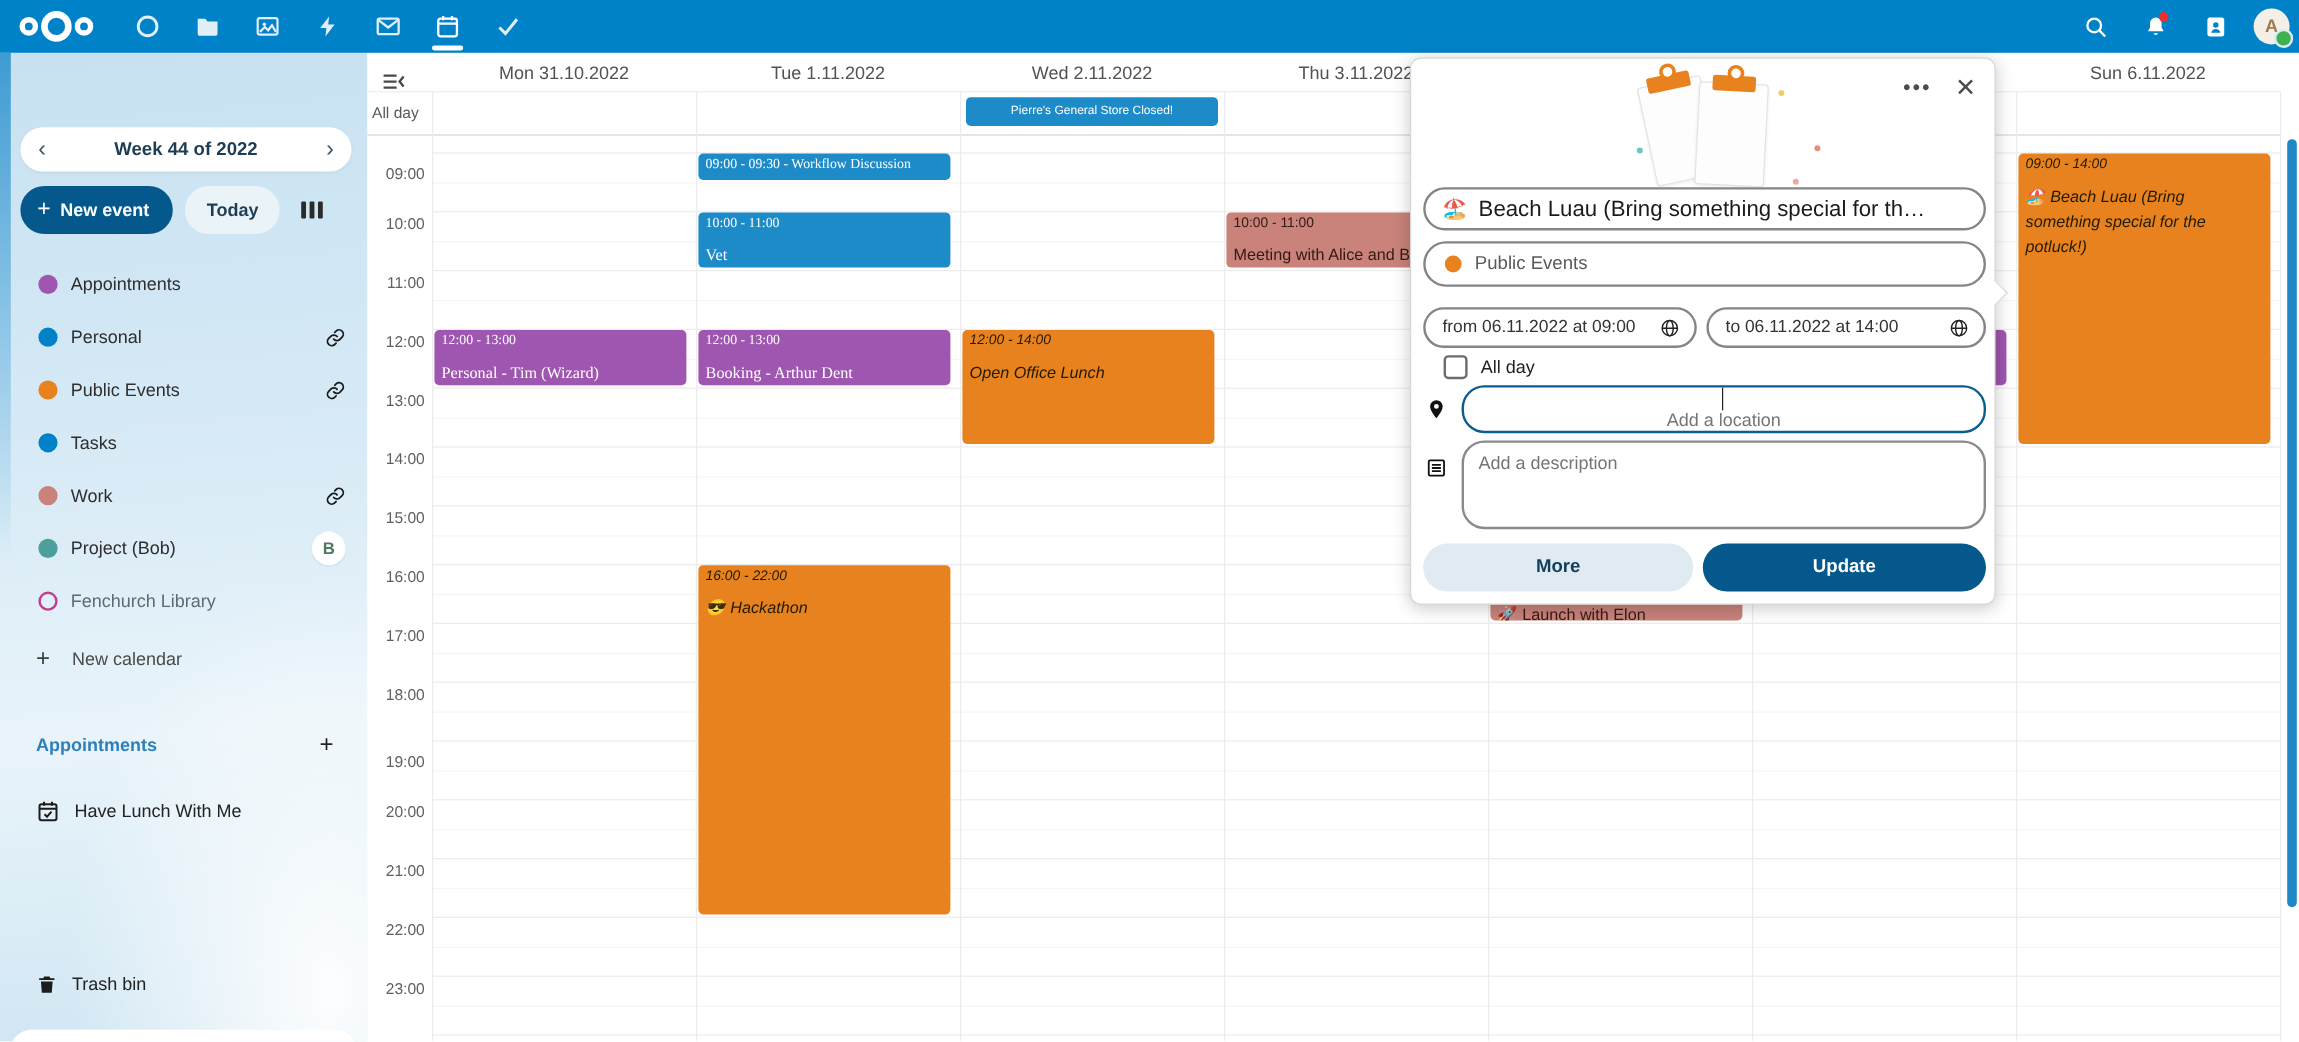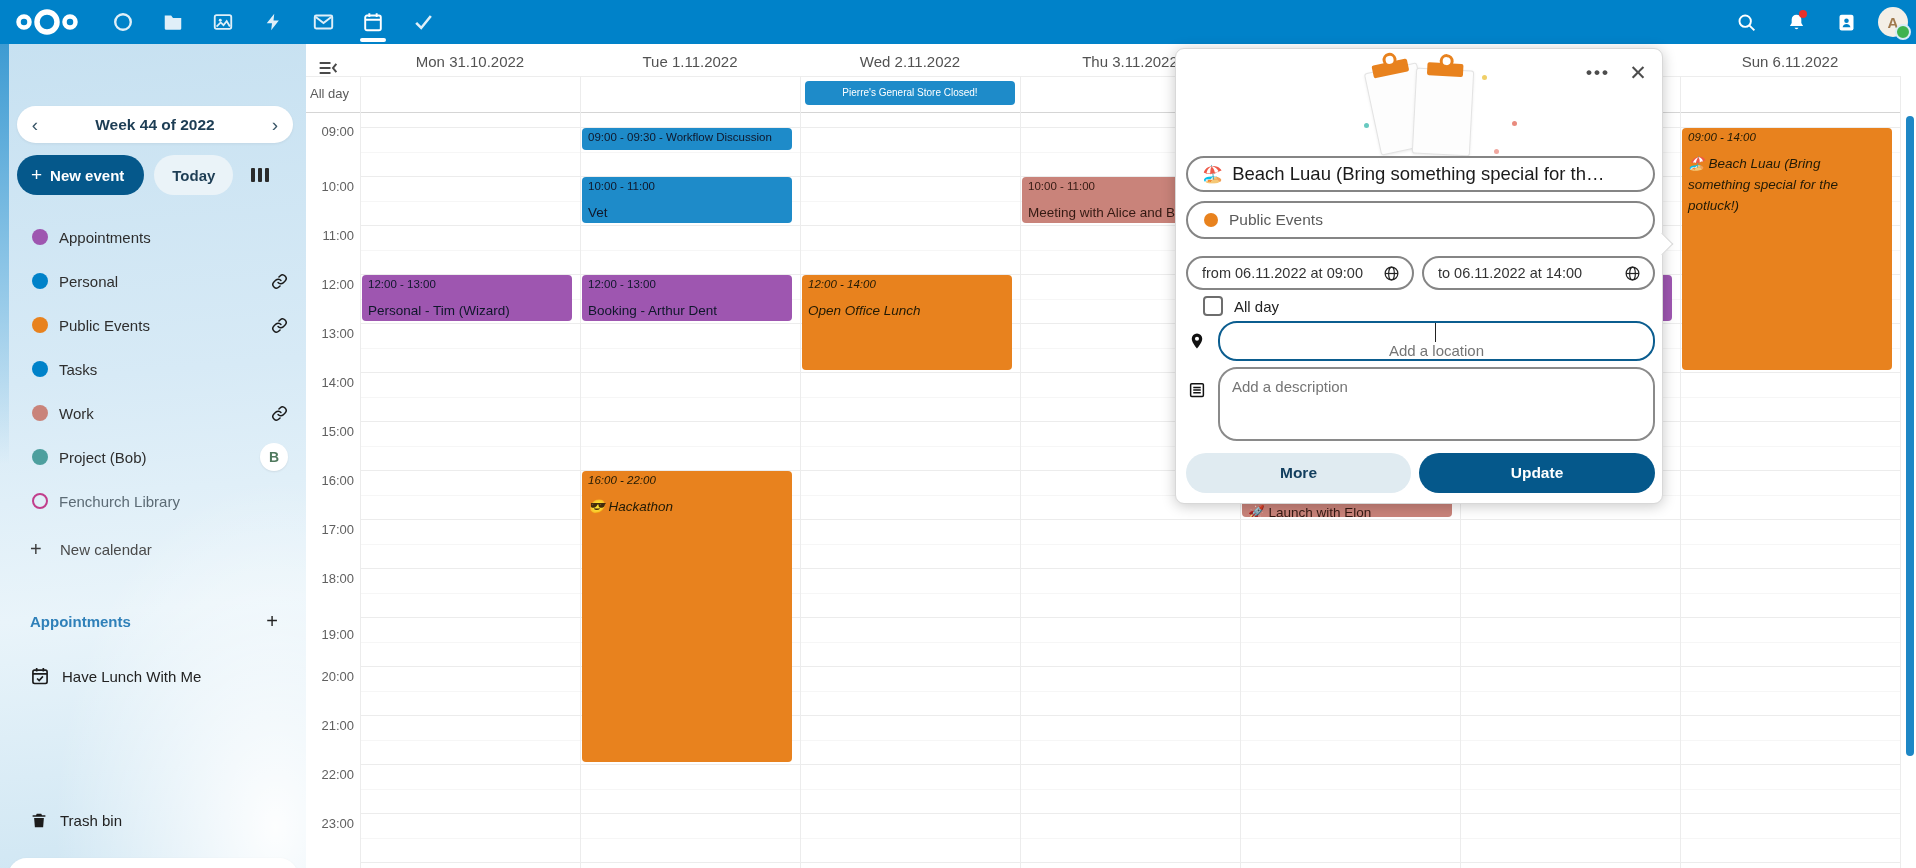--- a/index.html
+++ b/index.html
@@ -70,21 +70,21 @@
   .banner{position:absolute;top:37px;height:24px;border-radius:4px;color:#fff;font-size:10px;line-height:24px;
       text-align:center;white-space:nowrap;overflow:hidden;cursor:pointer;z-index:5;}
   .gline{position:absolute;height:1px;left:54px;width:1540px;}
   .vline{position:absolute;top:32px;bottom:0;width:1px;background:#ececec;}
   .time-lb{position:absolute;right:1562px;width:44px;text-align:right;font-size:13px;color:#606060;}
   .time-lb{right:auto;left:6px;width:42px;}
   .ev{position:absolute;border-radius:4px;box-sizing:border-box;padding:3px 6px;overflow:hidden;cursor:pointer;z-index:4;}
   .ev-time{font-size:11.5px;line-height:1.2;margin-bottom:9px;white-space:nowrap;overflow:hidden;}
   .ev-time:empty{min-height:20px;}
   .ev-title{font-size:13.5px;line-height:1.55;}
-  .ev-personal,.ev-appointments{color:#0f172a;}
+  .ev-personal,.ev-appointments{color:#ffffff;font-family:Liberation Serif, serif;}
   .ev-public{color:#211a05;font-style:italic;}
   .ev-work{color:#351a13;}
   .scrollthumb{position:absolute;right:2px;top:72px;width:8px;height:640px;border-radius:4px;background:#1e87c5;z-index:6;cursor:pointer;}
   
   .popup{position:absolute;left:1175px;top:48px;width:488px;height:456px;background:#fff;border:1px solid #d8d8d8;
       border-radius:9px;box-shadow:0 2px 14px rgba(0,0,0,.22);z-index:40;box-sizing:border-box;}
   .popup .arrow{position:absolute;right:-8px;top:187px;width:15px;height:15px;background:#fff;border-right:1px solid #d8d8d8;
       border-top:1px solid #d8d8d8;transform:rotate(45deg);}
   .pop-actions{position:absolute;right:10px;top:10px;display:flex;gap:12px;z-index:3;}
   .pop-actions .ab{width:28px;height:28px;display:flex;align-items:center;justify-content:center;cursor:pointer;color:#4d4d4d;}
@@ -362,21 +362,21 @@
       <div class="vline" style="left: 54px;"></div>
       <div class="vline" style="left: 274px;"></div>
       <div class="vline" style="left: 494px;"></div>
       <div class="vline" style="left: 714px;"></div>
       <div class="vline" style="left: 934px;"></div>
       <div class="vline" style="left: 1154px;"></div>
       <div class="vline" style="left: 1374px;"></div>
       <div class="vline" style="left: 1594px;"></div>
     </div>
   <div id="time-col">
-      <div class="time-lb" style="top: 80px;">09:00</div>
+      <div class="time-lb" style="top: 93px;">09:00</div>
       <div class="time-lb" style="top: 135px;">10:00</div>
       <div class="time-lb" style="top: 184px;">11:00</div>
       <div class="time-lb" style="top: 233px;">12:00</div>
       <div class="time-lb" style="top: 282px;">13:00</div>
       <div class="time-lb" style="top: 331px;">14:00</div>
       <div class="time-lb" style="top: 380px;">15:00</div>
       <div class="time-lb" style="top: 429px;">16:00</div>
       <div class="time-lb" style="top: 478px;">17:00</div>
       <div class="time-lb" style="top: 527px;">18:00</div>
       <div class="time-lb" style="top: 563px; margin-top: 20px;">19:00</div>

